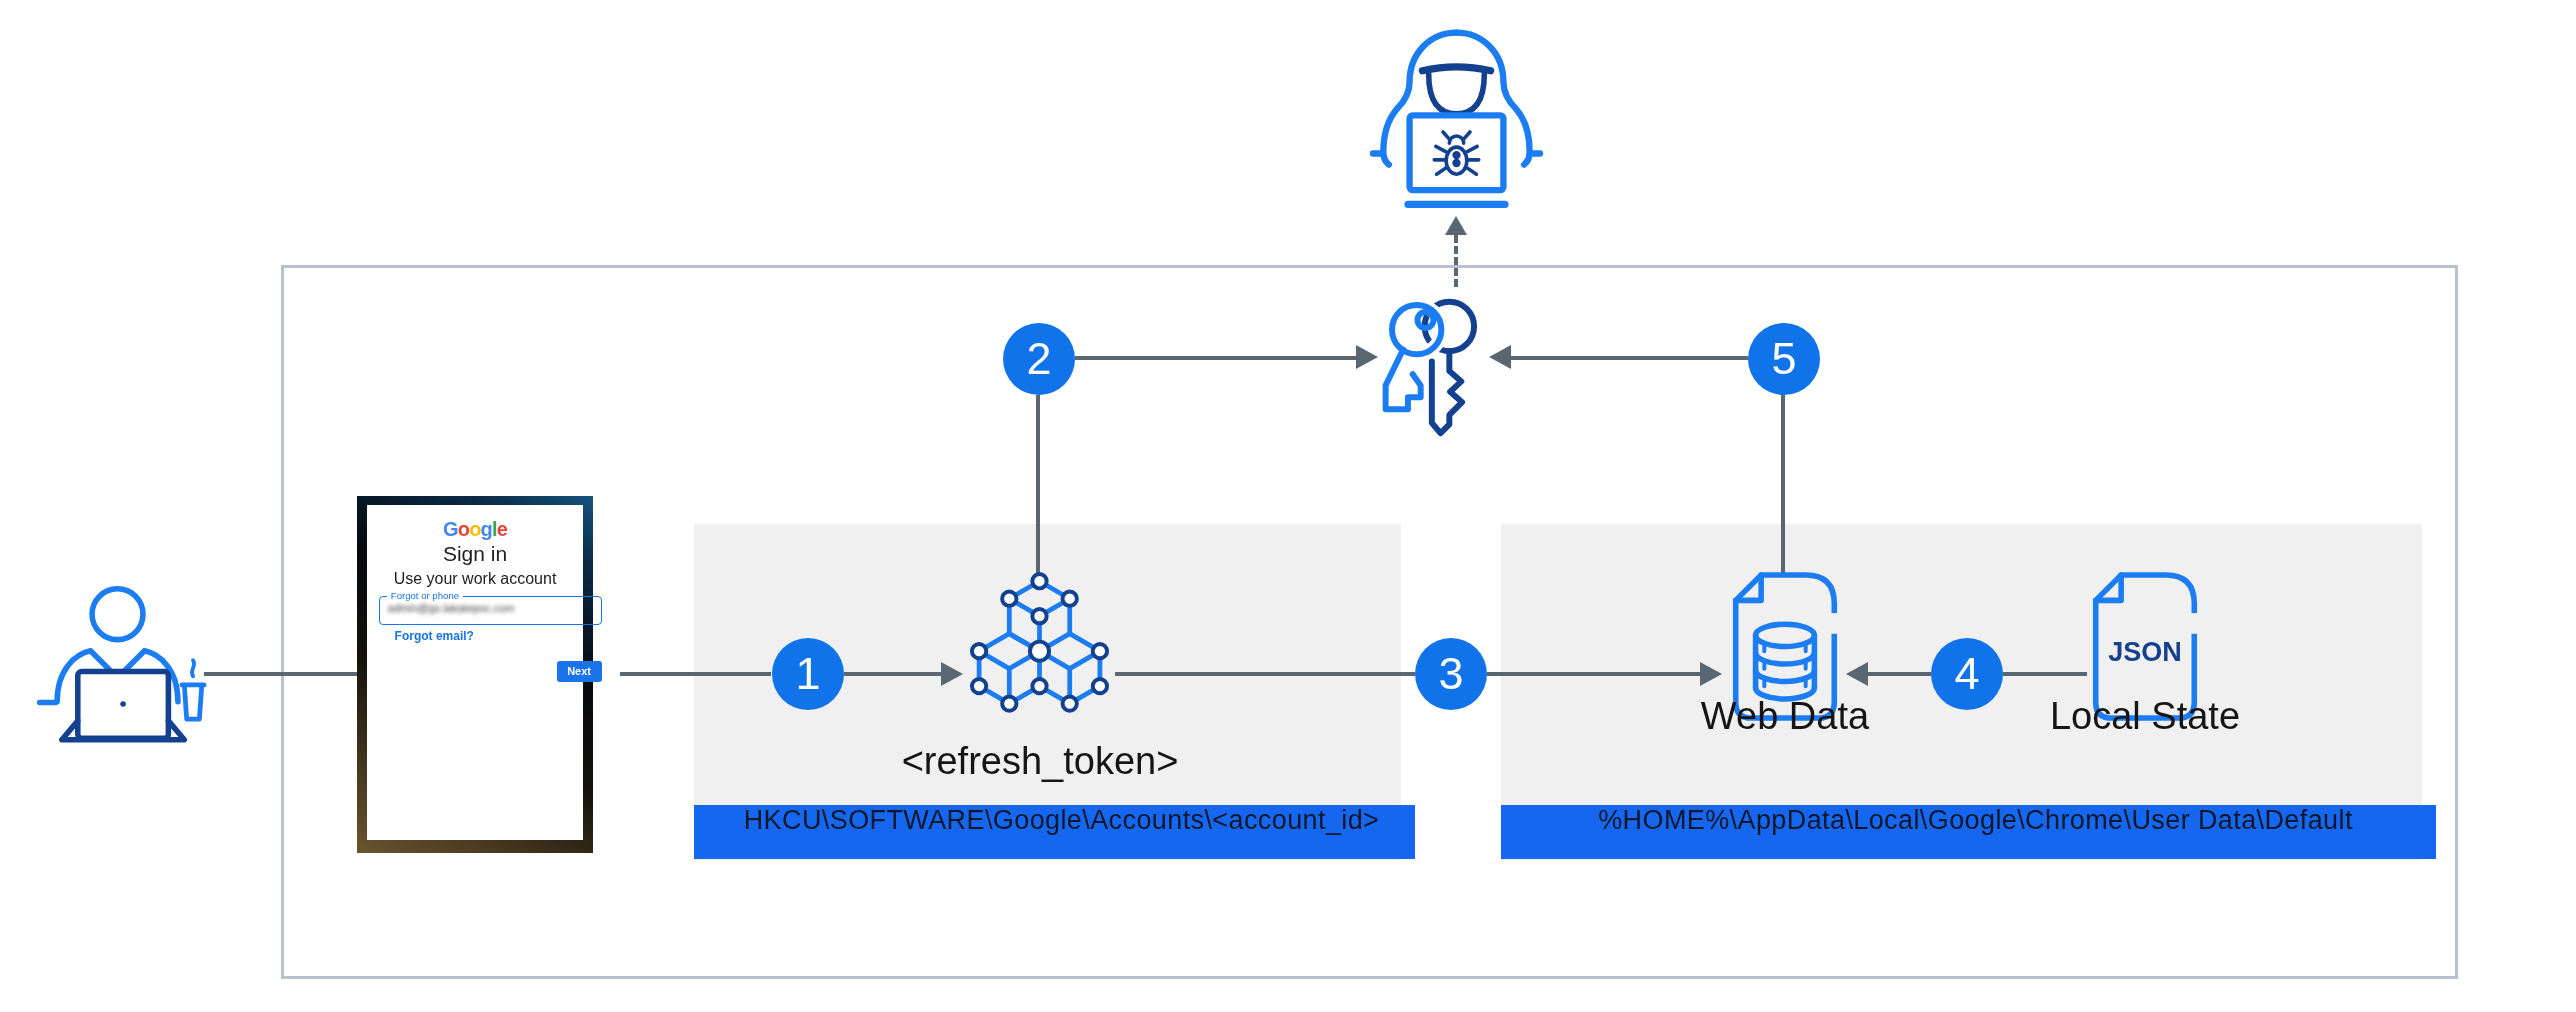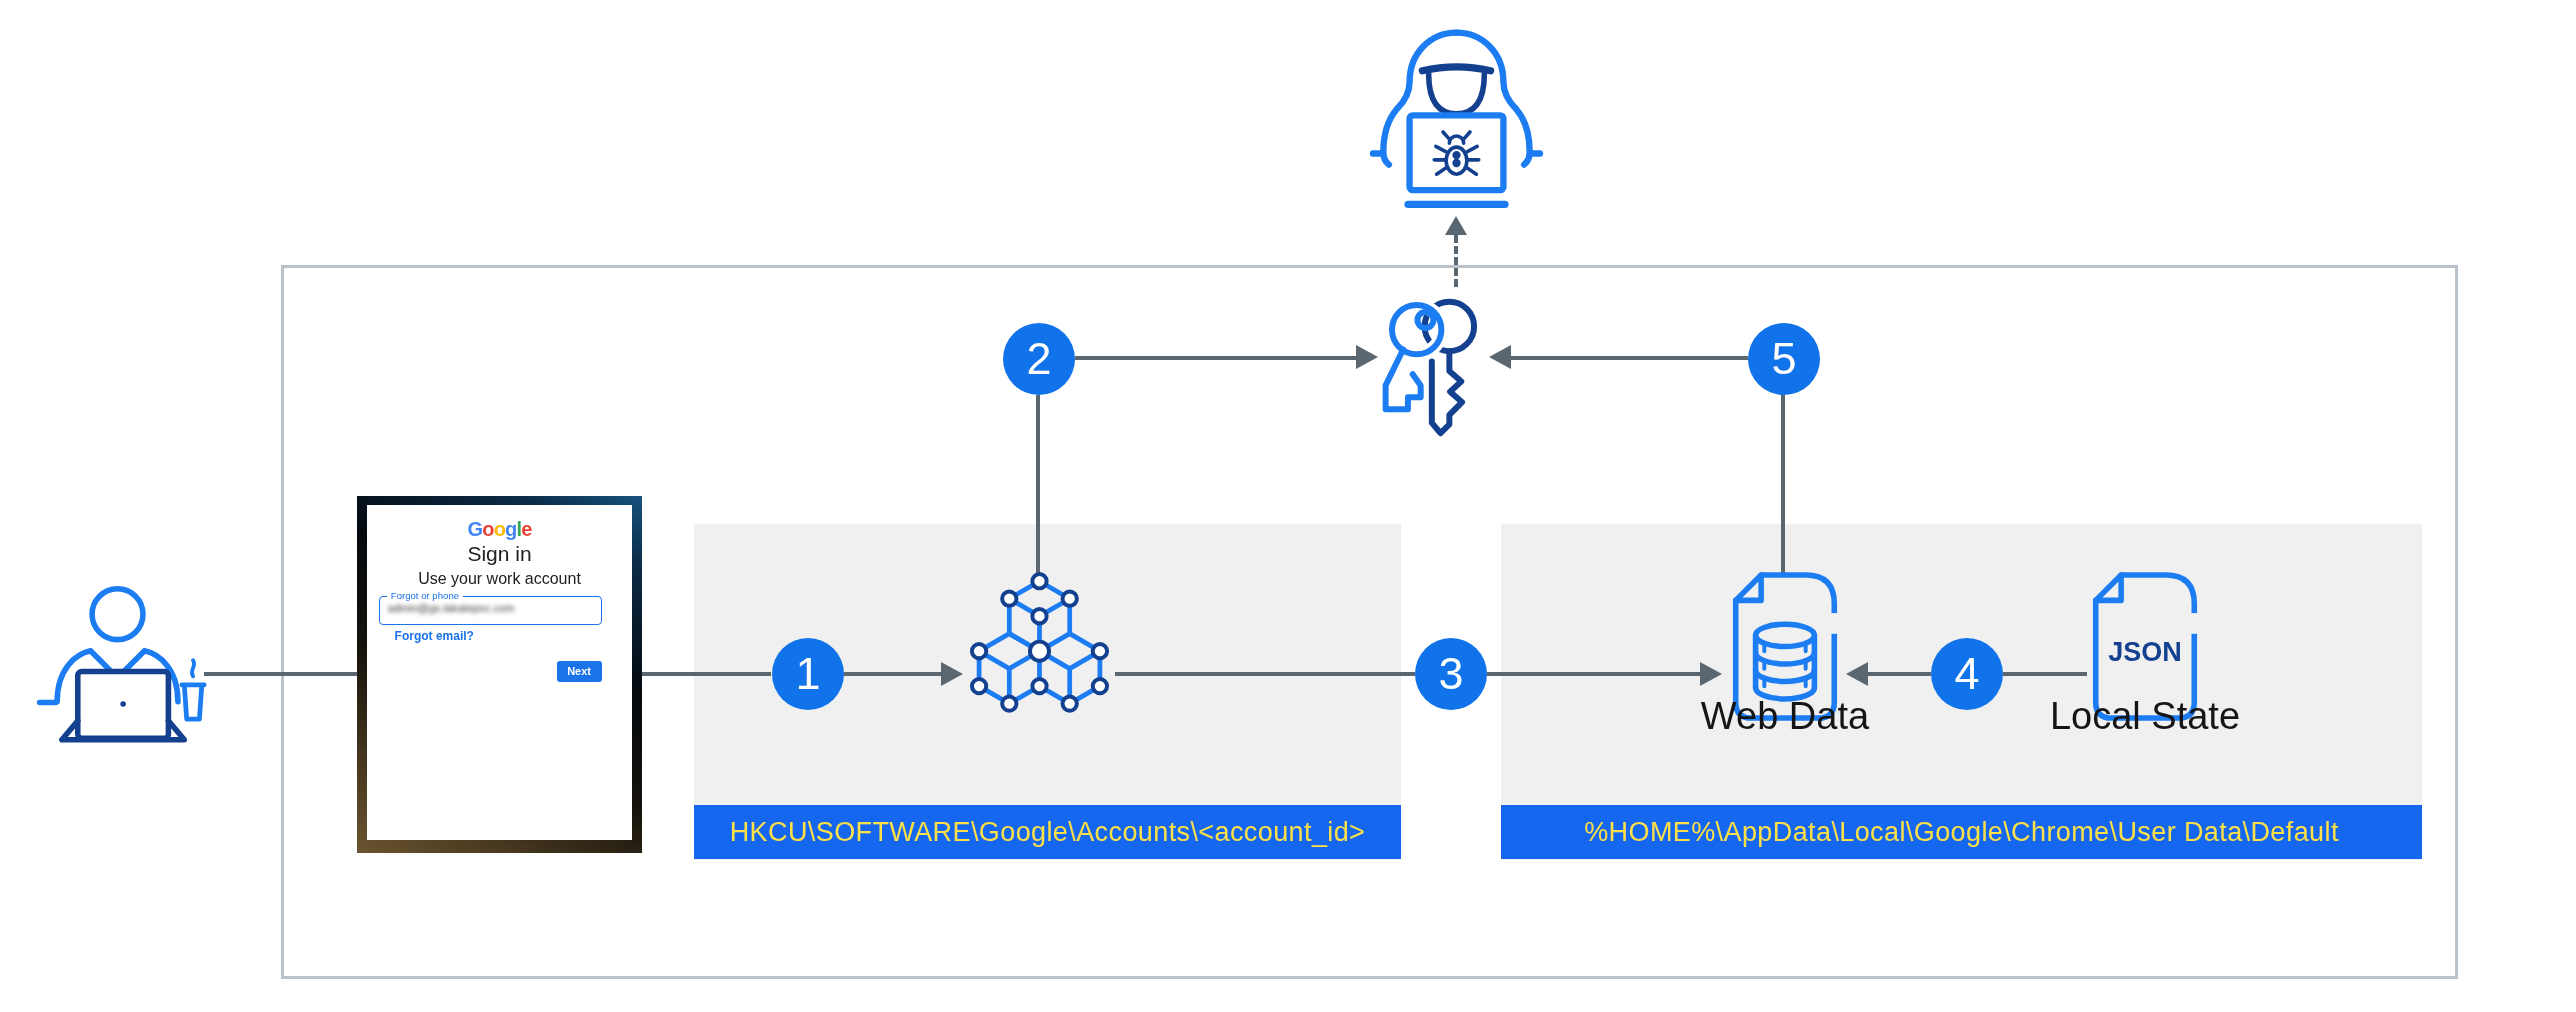--- a/index.html
+++ b/index.html
@@ -4,22 +4,22 @@
 <style>
   html,body{margin:0;padding:0;background:#fff;}
   #stage{position:relative;width:2576px;height:1013px;background:#fff;overflow:hidden;
          font-family:"Liberation Sans", sans-serif;}
   
   .outer-box{position:absolute;left:281px;top:265px;width:2177px;height:714px;
              border:3.2px solid #b9c2cb;box-sizing:border-box;background:transparent;}
   .panel{position:absolute;top:524px;height:336px;background:#f0f0f1;}
   .panel.left{left:694px;width:707px;}
   .panel.right{left:1501px;width:921px;}
-  .pathbar{position:absolute;top:805px;height:54px;background:#1667f0;color:#fde047;
-           display:flex;align-items:center;justify-content:center;font-size:27px;letter-spacing:0.4px;}
+  .pathbar{position:absolute;top:805px;height:54px;background:#1667f0;color:#0f172a;
+           display:flex;justify-content:center;font-size:27px;letter-spacing:0.4px;padding-left:14px;}
   .pathbar.left{left:694px;width:707px;}
   .pathbar.right{left:1501px;width:921px;}
   .frame-title{position:absolute;left:1369px;top:918px;transform:translateX(-50%);
                font-size:53px;font-weight:bold;color:#0b0b0b;white-space:nowrap;}
   
   .line-h{position:absolute;height:4px;background:#5b6770;}
   .line-v{position:absolute;width:4px;background:#5b6770;}
   .arrow-right{position:absolute;width:0;height:0;border-top:12px solid transparent;
                border-bottom:12px solid transparent;border-left:22px solid #5b6770;}
   .arrow-left{position:absolute;width:0;height:0;border-top:12px solid transparent;
@@ -27,21 +27,21 @@
   .arrow-up{position:absolute;width:0;height:0;border-left:11px solid transparent;
             border-right:11px solid transparent;border-bottom:19px solid #5b6770;}
   .dashed-v{position:absolute;width:0;border-left:4.8px dashed #5b6770;}
   
   .step-circle{position:absolute;width:72px;height:72px;border-radius:50%;background:#1173e9;
                color:#fff;display:flex;align-items:center;justify-content:center;
                font-size:45px;font-weight:500;}
   
   .node-label{position:absolute;transform:translateX(-50%);font-size:38px;color:#151515;white-space:nowrap;}
   
-  .device{position:absolute;left:357px;top:496px;width:285px;height:357px;box-sizing:border-box;
+  .device{position:absolute;left:357px;top:496px;width:236px;height:357px;box-sizing:border-box;
           background:linear-gradient(210deg,#16537e 0%,#0b2b46 14%,#04090e 38%,#15120c 60%,#4a3a20 84%,#6b5530 100%);
           padding:8.8px 9.6px 12.8px 9.6px;}
   .screen{position:relative;width:100%;height:100%;background:#fff;}
   .g-logo{position:absolute;top:12.8px;width:100%;text-align:center;font-size:20px;font-weight:bold;letter-spacing:-0.8px;}
   .g-blue{color:#4285f4}.g-red{color:#ea4335}.g-yellow{color:#fbbc05}.g-green{color:#34a853}
   .g-title{position:absolute;top:37px;width:100%;text-align:center;font-size:21px;color:#202124;}
   .g-sub{position:absolute;top:65px;width:100%;text-align:center;font-size:16px;color:#202124;}
   .g-input{position:absolute;left:12px;top:91px;width:223px;height:29px;border:1.6px solid #1a73e8;
            border-radius:4px;box-sizing:border-box;}
   .g-input-label{position:absolute;top:-7.2px;left:7.2px;background:#fff;padding:0 4px;font-size:9.6px;color:#1a73e8;}
@@ -130,20 +130,21 @@
         <circle cx="95" cy="102" r="12"></circle>
       <circle cx="19" cy="102" r="9"></circle>
         <circle cx="171" cy="102" r="9"></circle>
       <circle cx="19" cy="146" r="9"></circle>
         <circle cx="171" cy="146" r="9"></circle>
       <circle cx="57" cy="168" r="9"></circle>
         <circle cx="133" cy="168" r="9"></circle>
         <circle cx="95" cy="146" r="9"></circle>
     </g>
   </svg>
+  <div class="node-label" style="left:1040px;top:740px">&lt;refresh_token&gt;</div>
 
   <svg style="left:1726px;top:567px" width="118" height="159" viewBox="0 0 148 200" fill="none" stroke-linecap="round" stroke-linejoin="round">
     <path d="M44 10 L100 10 Q136 10 136 46 L136 170 Q136 190 116 190 L32 190 Q12 190 12 170 L12 42 Z" stroke="#1c7cf2" stroke-width="7"></path>
     <path d="M44 10 L44 42 L12 42" stroke="#1c7cf2" stroke-width="7"></path>
     <rect x="128" y="58" width="14" height="26" fill="#f0f0f1" stroke="none"></rect>
     <g stroke="#1c7cf2" stroke-width="7">
       <ellipse cx="74" cy="86" rx="37" ry="14"></ellipse>
       <path d="M37 86 V152 M111 86 V152"></path>
       <path d="M37 152 A37 14 0 0 0 111 152"></path>
       <path d="M37 108 A37 14 0 0 0 111 108"></path>

